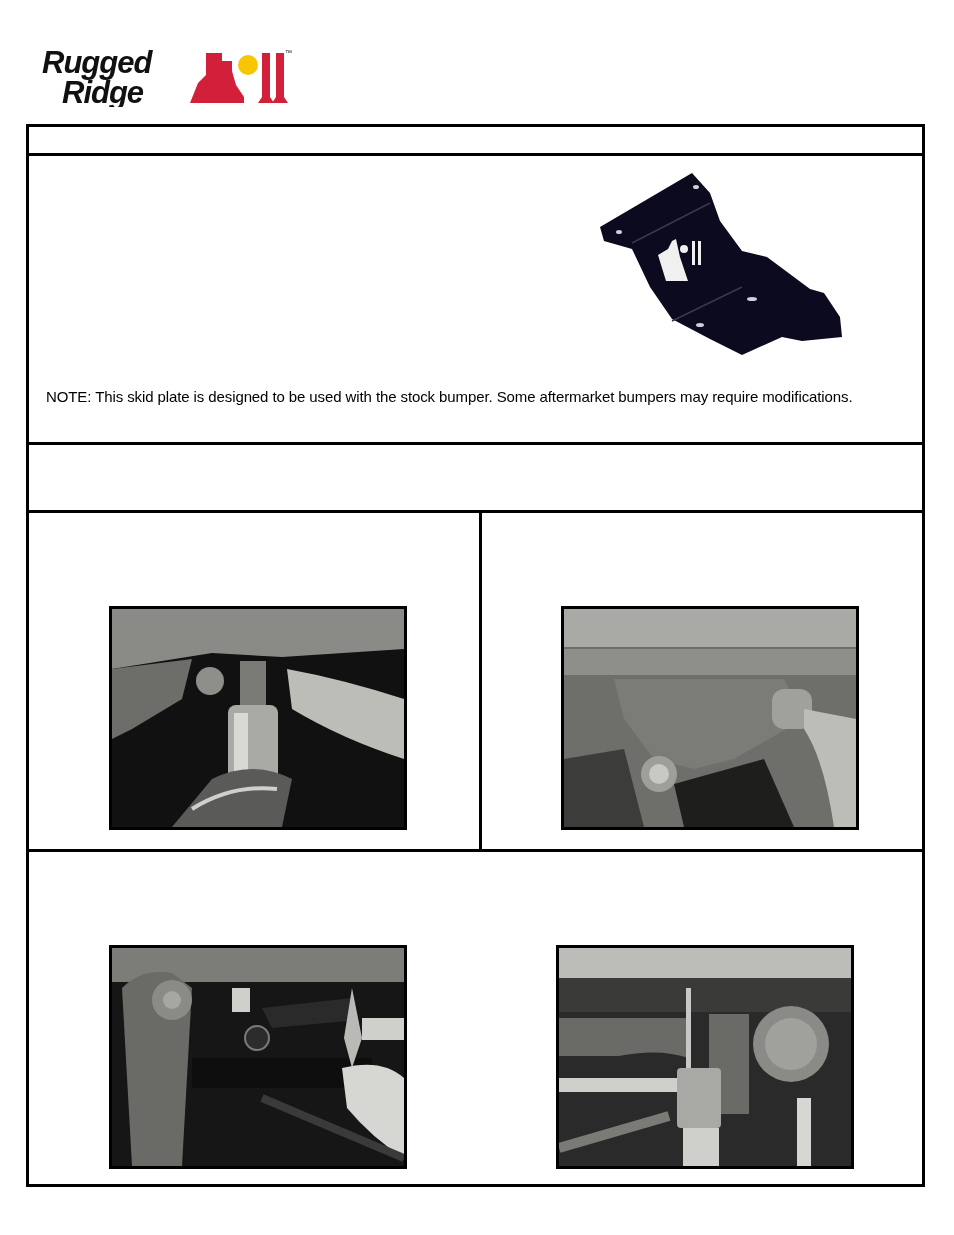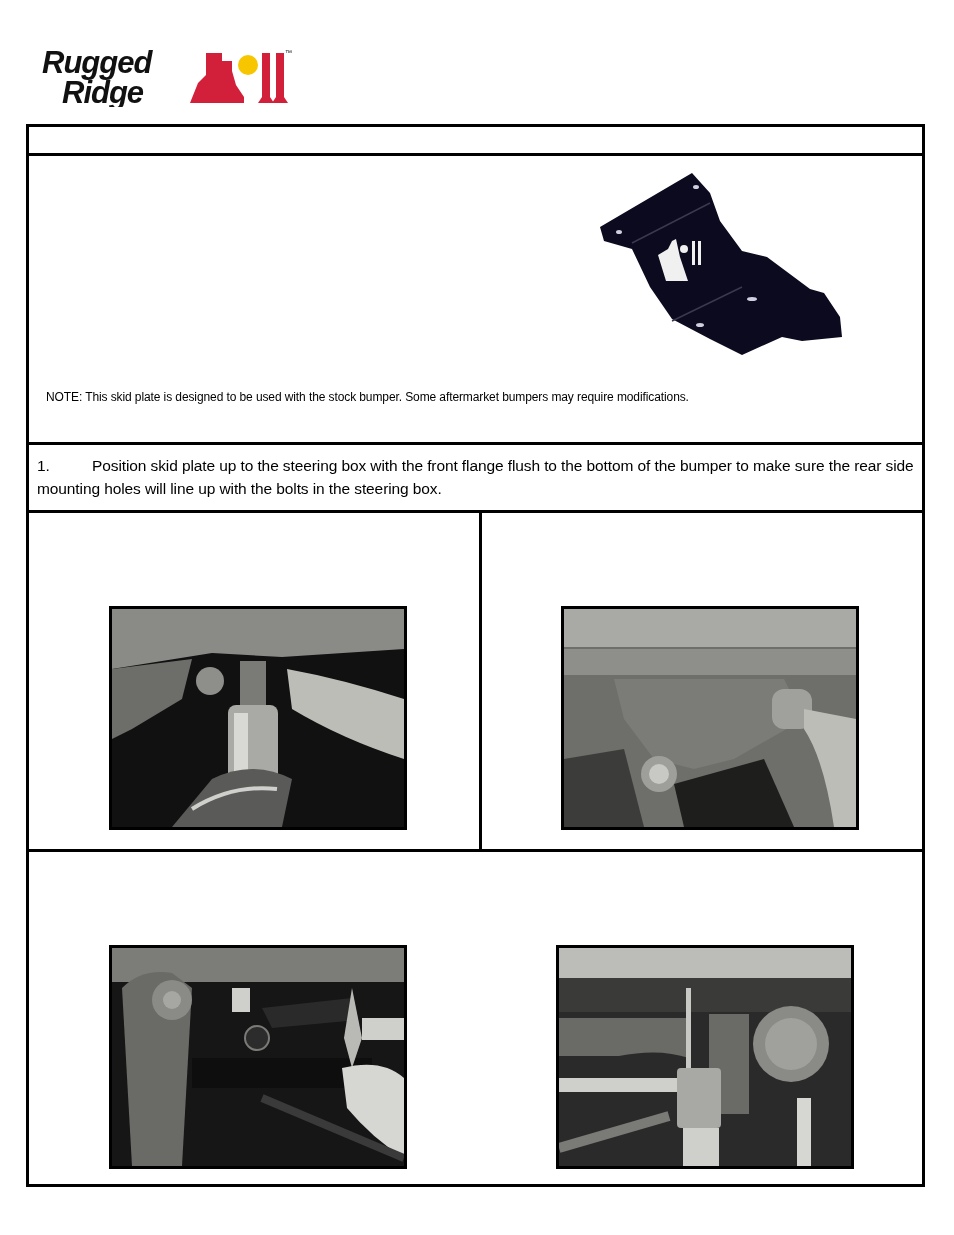--- a/index.html
+++ b/index.html
@@ -8,21 +8,21 @@
 
     .logo { position: absolute; left: 40px; top: 45px; width: 255px; height: 62px; }
 
     .frame { position: absolute; left: 26px; top: 124px; width: 893px; height: 1057px;
              border: 3px solid #000; }
 
     .hline { position: absolute; left: 0; right: 0; height: 3px; background: #000; }
     .vline { position: absolute; width: 3px; background: #000; }
 
     .note { position: absolute; left: 17px; top: 259px; width: 860px;
-            font-size: 12px; line-height: 22px; letter-spacing: -0.1px; }
+            font-size: 15px; line-height: 22px; letter-spacing: -0.1px; }
 
     .step { position: absolute; left: 8px; top: 327px; width: 880px;
             font-size: 15.5px; line-height: 23px; letter-spacing: -0.1px; }
     .step .num { display: inline-block; width: 55px; }
 
     .photo { position: absolute; border: 3px solid #000; overflow: hidden; box-sizing: border-box; }
     .product { position: absolute; left: 563px; top: 42px; width: 250px; height: 190px; }
   </style>
 </head>
 <body>
@@ -57,23 +57,20 @@
         <path d="M66 86 L76 80 L80 72 L84 70 L88 88 L96 112 L74 112 Z" fill="#f0f0f0"></path>
         <circle cx="92" cy="80" r="4" fill="#f0f0f0"></circle>
         <rect x="100" y="72" width="3" height="24" fill="#f0f0f0"></rect>
         <rect x="106" y="72" width="3" height="24" fill="#f0f0f0"></rect>
       </svg>
     </div>
     <div class="note">NOTE:  This skid plate is designed to be used with the stock bumper.  Some aftermarket bumpers may require modifications.</div>
   </div>
   <div class="hline" style="top:315px;"></div>
 
-  <div class="step">
-    <span class="num">1.</span><span>Position skid plate up to the steering box with the front flange flush to the bottom of the bumper to make sure the rear side mounting holes will line up with the bolts in the steering box.</span>
-  </div>
   <div class="hline" style="top:383px;"></div>
 
   <div class="vline" style="left:450px;top:383px;height:342px;"></div>
 
   <div class="photo" style="left:80px;top:479px;width:298px;height:224px;background:#3a3a3a;" title="socket-wrench-on-steering-box-bolt">
     <svg width="292" height="218" viewBox="0 0 292 218">
       <rect width="292" height="218" fill="#111"></rect>
       <path d="M0 0 L292 0 L292 40 L170 48 L100 44 L0 60 Z" fill="#8a8a86"></path>
       <path d="M175 60 Q230 70 292 90 L292 150 Q230 130 180 100 Z" fill="#bdbdb8"></path>
       <path d="M0 60 L80 50 L70 90 L20 120 L0 130 Z" fill="#6d6d6a"></path>

